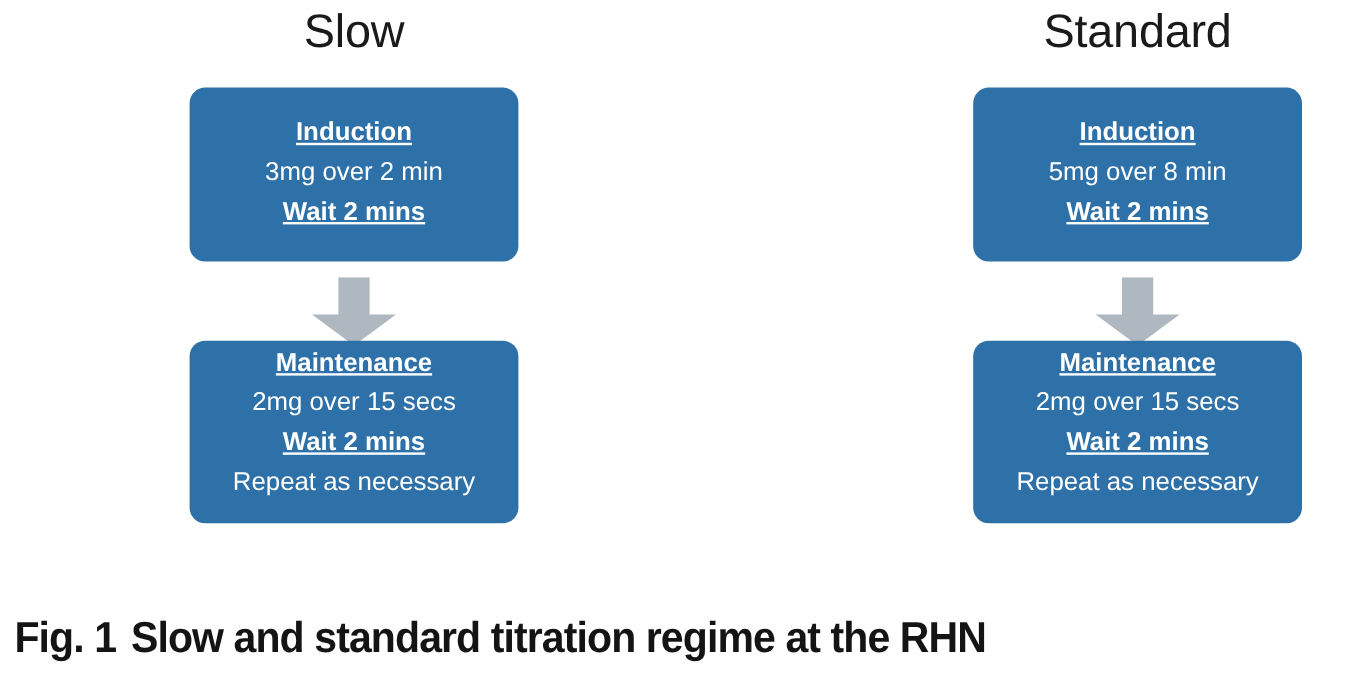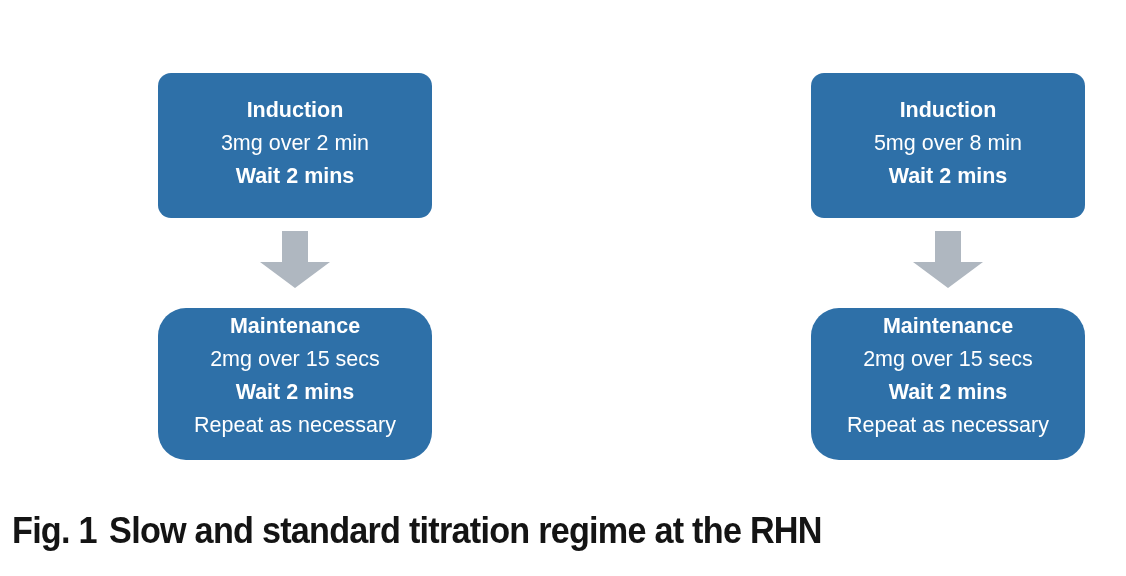--- a/index.html
+++ b/index.html
@@ -64,34 +64,33 @@
     flex-direction: column;
     justify-content: center;
     align-items: center;
   }
   .node.induction {
     top: 73px;
     height: 145px;
     padding-bottom: 4px;
   }
   .node.maintenance {
-    top: 308px;
+    top: 284px;
     height: 152px;
     padding-bottom: 16px;
-    border-radius: 28px;
   }
 
   .node-line {
     font-size: 21.5px;
     line-height: 33px;
     font-weight: 400;
     white-space: nowrap;
     letter-spacing: 0px;
   }
-  .node-line.bold { font-weight: 700; }
+  .node-line.bold { font-weight: 700; text-decoration: underline; }
 
   
   .arrow {
     position: absolute;
     left: 115px;
     top: 231px;
     width: 70px;
     height: 57px;
   }
   .arrow svg { display: block; }
@@ -111,20 +110,21 @@
     transform: scaleX(0.95);
     transform-origin: left top;
   }
   #caption .cap-label { margin-right: 13px; }
 </style>
 </head>
 <body>
 
 <div id="figure">
 
+  <div class="col-title left">Slow</div>
 
   <div class="column left">
 
     <div class="node induction">
       <div class="node-line bold">Induction</div>
       <div class="node-line">3mg over 2 min</div>
       <div class="node-line bold">Wait 2 mins</div>
     </div>
 
     <div class="arrow">
@@ -135,20 +135,21 @@
 
     <div class="node maintenance">
       <div class="node-line bold">Maintenance</div>
       <div class="node-line">2mg over 15 secs</div>
       <div class="node-line bold">Wait 2 mins</div>
       <div class="node-line">Repeat as necessary</div>
     </div>
 
   </div>
 
+  <div class="col-title right">Standard</div>
 
   <div class="column right">
 
     <div class="node induction">
       <div class="node-line bold">Induction</div>
       <div class="node-line">5mg over 8 min</div>
       <div class="node-line bold">Wait 2 mins</div>
     </div>
 
     <div class="arrow">

